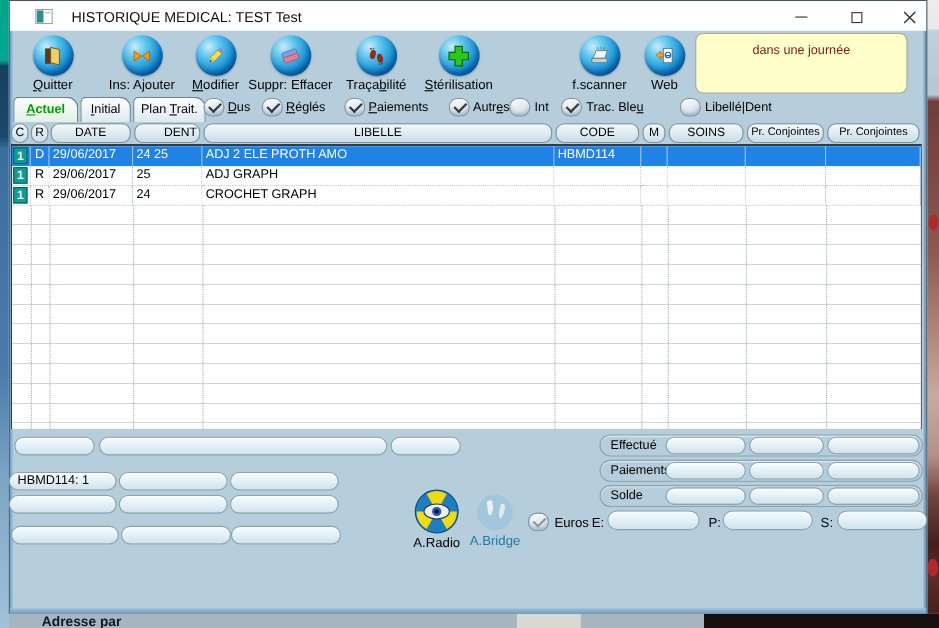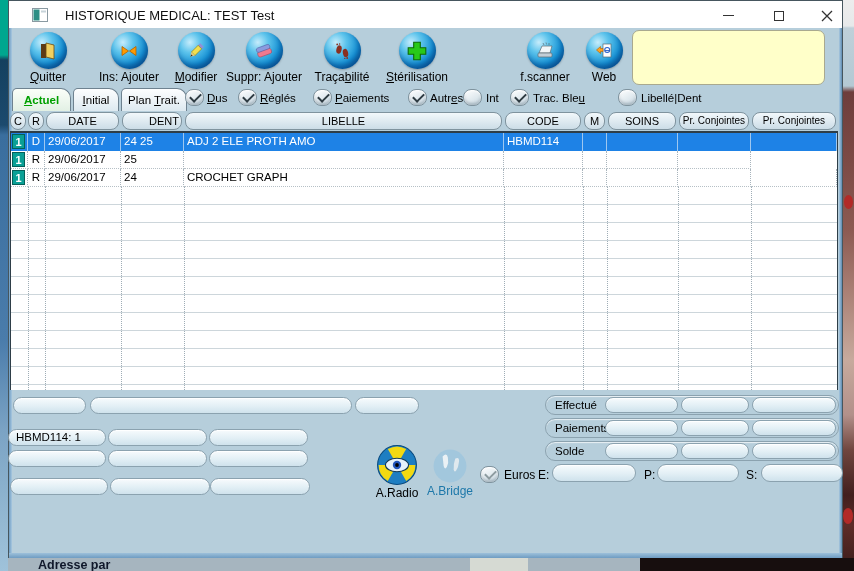--- a/index.html
+++ b/index.html
@@ -158,21 +158,21 @@
 </div>
 <div class="abs toolbtn" style="left:219px;">
   <div class="sphere">
     <svg width="20" height="20" viewBox="0 0 20 20">
         <g transform="rotate(-20 10 10)">
           <rect x="3" y="9" width="14" height="5.5" rx="2" fill="#ef798f" stroke="#a83a50" stroke-width="0.5"></rect>
           <rect x="3" y="5" width="14" height="4.5" rx="2" fill="#8a9ade" stroke="#4a5aa0" stroke-width="0.5"></rect>
         </g>
       </svg>
   </div>
-    <div class="lbl">Suppr: Ajouter</div>
+    <div class="lbl">Suppr: Effacer</div>
 </div>
 <div class="abs toolbtn" style="left:297px;">
   <div class="sphere">
     <svg width="20" height="20" viewBox="0 0 20 20">
         <ellipse cx="7" cy="8.5" rx="2.6" ry="4.2" transform="rotate(14 7 8.5)" fill="#8a2f20"></ellipse>
         <ellipse cx="13.5" cy="12" rx="2.6" ry="4.2" transform="rotate(-14 13.5 12)" fill="#8a2f20"></ellipse>
         <circle cx="5.2" cy="3.4" r="0.9" fill="#8a2f20"></circle>
         <circle cx="7.6" cy="3" r="0.7" fill="#8a2f20"></circle>
         <circle cx="15.2" cy="17" r="0.9" fill="#8a2f20"></circle>
         <circle cx="12.8" cy="17.4" r="0.7" fill="#8a2f20"></circle>
@@ -204,20 +204,21 @@
         <rect x="9" y="3" width="8" height="13" fill="#fdfdfd" stroke="#5a6a74" stroke-width="0.7"></rect>
         <circle cx="13.2" cy="9" r="2.5" fill="none" stroke="#2b62c9" stroke-width="1.1"></circle>
         <path d="M11 9.6 h4.6" stroke="#2b62c9" stroke-width="1"></path>
         <path d="M9 7.5 L6.5 7.5 L6.5 5.5 L2.5 9 L6.5 12.5 L6.5 10.5 L9 10.5 Z" fill="#ffa21f" stroke="#b06000" stroke-width="0.6"></path>
       </svg>
   </div>
     <div class="lbl">Web</div>
 </div>
 
 <div class="abs tooltip">
+  <div>dans une journée</div>
 </div>
 
 <div class="abs tab checked" style="left:12px;width:59px;"><u>A</u>ctuel</div>
 <div class="abs tab" style="left:73px;width:46px;"><u>I</u>nitial</div>
 <div class="abs tab" style="left:121px;width:66px;">Plan <u>T</u>rait.</div>
 
 <div class="abs cb checked" style="left:185px;top:89px;"></div>
 <div class="abs flabel" style="left:207px;"><u>D</u>us</div>
 <div class="abs cb checked" style="left:238px;top:89px;"></div>
 <div class="abs flabel" style="left:260px;"><u>R</u>églés</div>
@@ -254,20 +255,21 @@
     <div class="cell"></div>
     <div class="cell"></div>
     <div class="cell"></div>
     <div class="cell"></div>
   </div>
   <div class="trow">
     <div class="cell ccol"><span class="badge">1</span></div>
     <div class="cell rcol">R</div>
     <div class="cell">29/06/2017</div>
     <div class="cell">25</div>
+    <div class="cell">ADJ GRAPH</div>
     <div class="cell"></div>
     <div class="cell"></div>
       <div class="cell"></div>
       <div class="cell"></div>
       <div class="cell"></div>
   </div>
   <div class="trow">
     <div class="cell ccol"><span class="badge">1</span></div>
     <div class="cell rcol">R</div>
     <div class="cell">29/06/2017</div>

